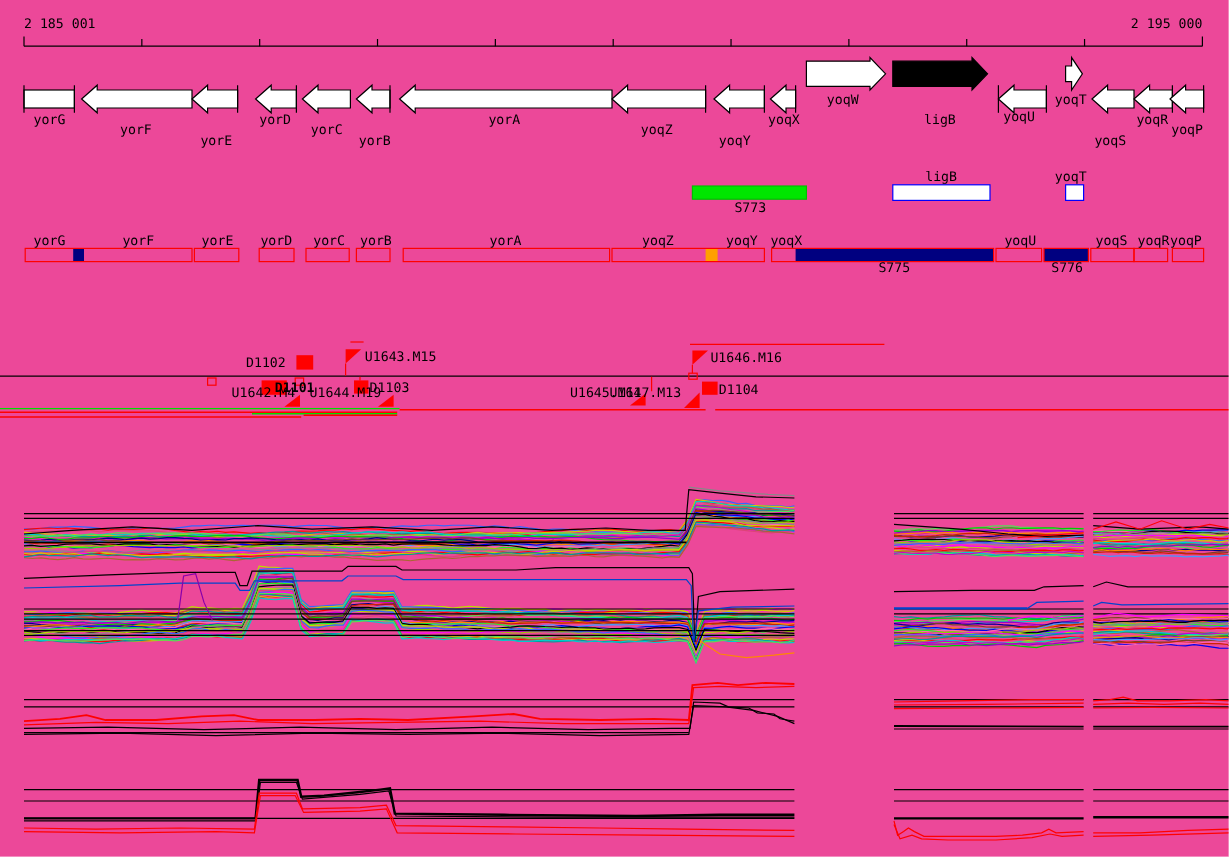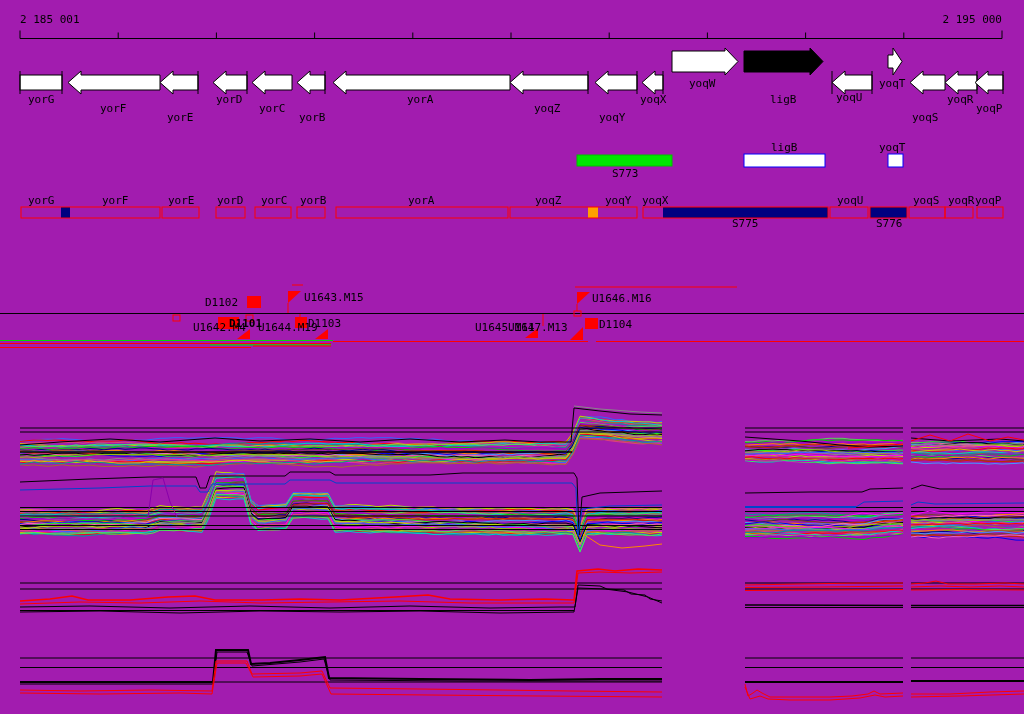--- a/index.html
+++ b/index.html
@@ -1,16 +1,16 @@
 <!DOCTYPE html>
 <html><head>
 <meta charset="utf-8">
 <style>
   html,body{margin:0;padding:0;background:#ffffff;}
-  .screen{position:relative;width:1024px;height:714px;background:#a21caf;overflow:hidden;}
+  .screen{position:relative;width:1024px;height:714px;background:#ec4899;overflow:hidden;}
   svg text{font-family:"DejaVu Sans Mono","Liberation Mono",monospace;font-size:11px;fill:#000000;}
 </style>
 </head>
 <body>
 
 <div class="screen">
   <svg id="gv" width="1024" height="714" viewBox="0 0 1024 714">
     <g id="ruler">
       <text id="ruler-start" x="20" y="23">2 185 001</text>
       <text id="ruler-end" x="1002" y="23" text-anchor="end">2 195 000</text>

